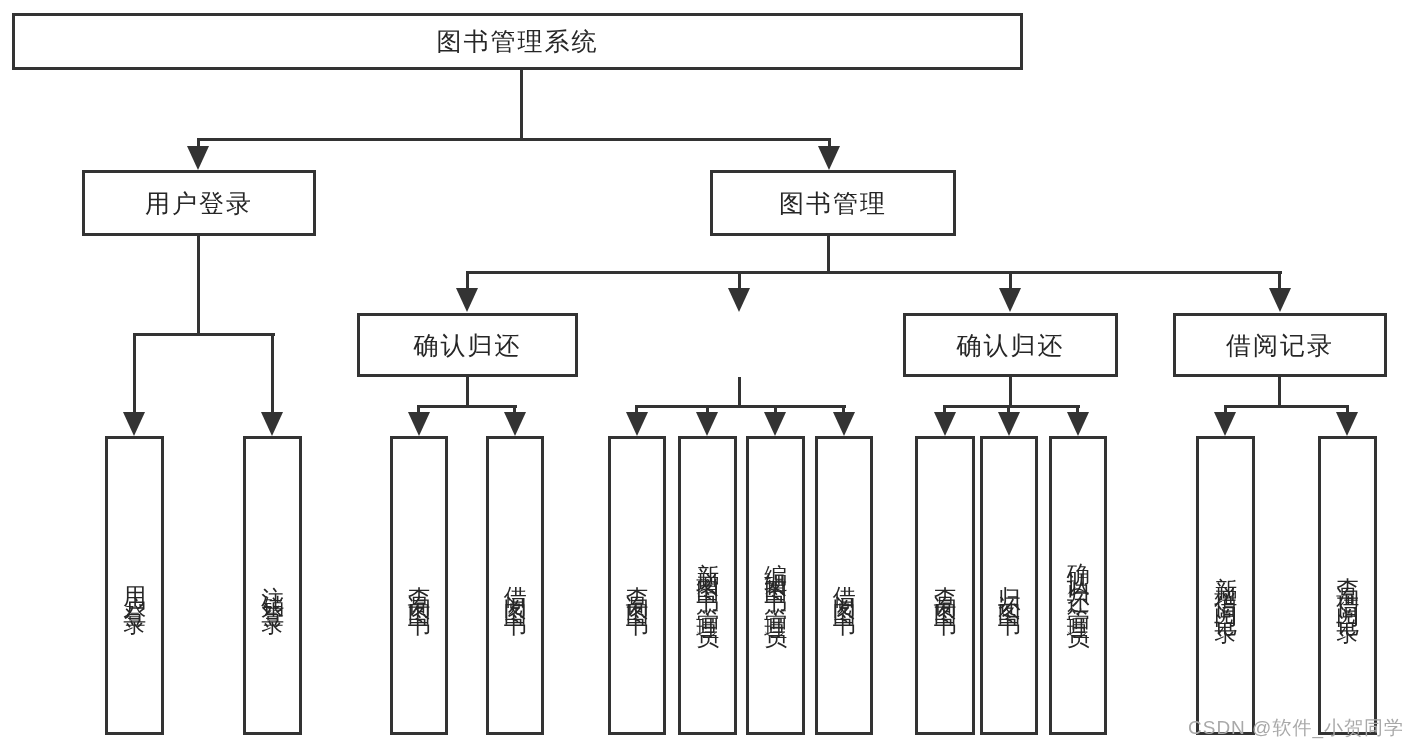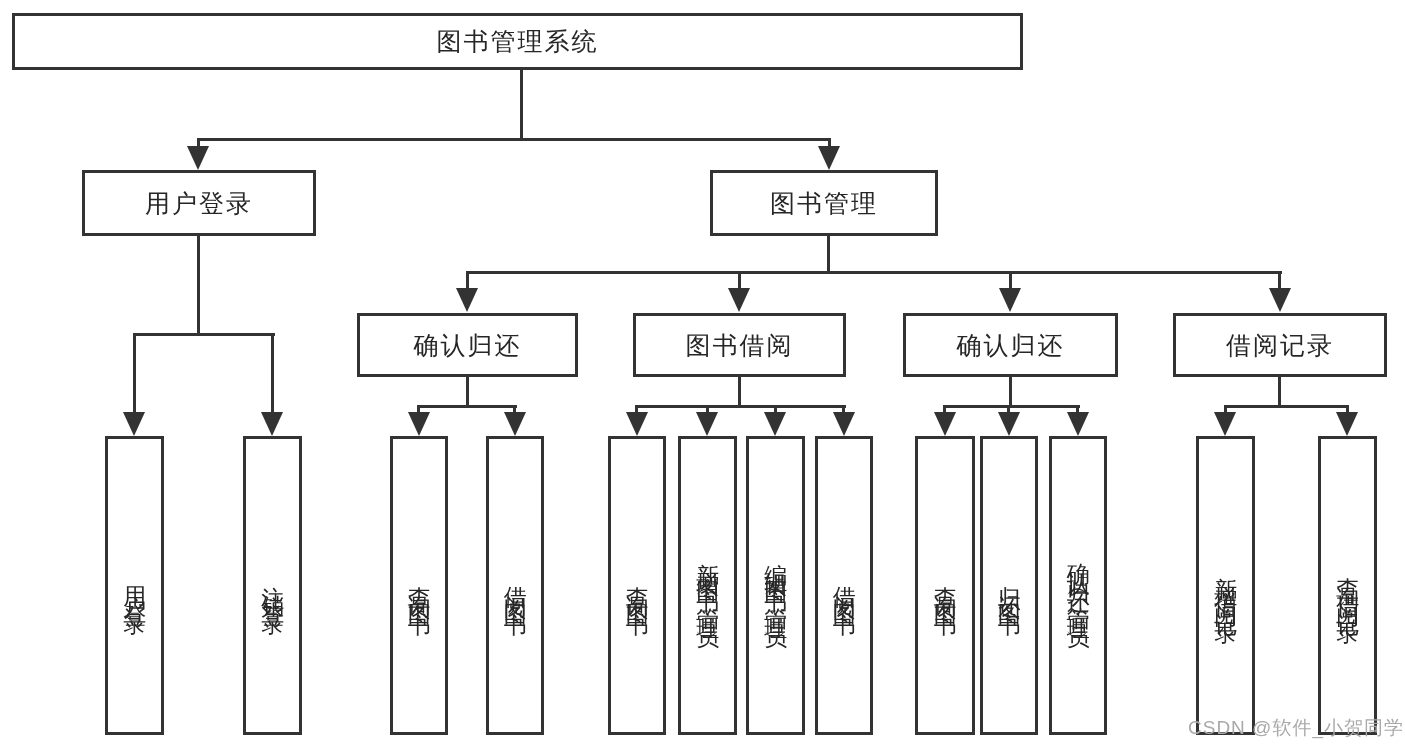--- a/index.html
+++ b/index.html
@@ -66,29 +66,26 @@
 
 <div class="canvas">
 
   <div class="node" style="left:12px; top:13px; width:1011px; height:57px;">
     <span class="hlabel">图书管理系统</span>
   </div>
 
   <div class="node" style="left:82px; top:170px; width:234px; height:66px;">
     <span class="hlabel">用户登录</span>
   </div>
-  <div class="node" style="left:710px; top:170px; width:228px; height:66px;">
+  <div class="node" style="left:710px; top:170px; width:246px; height:66px;">
     <span class="hlabel">图书管理</span>
   </div>
 
   <div class="node" style="left:357px; top:313px; width:221px; height:64px;">
     <span class="hlabel">确认归还</span>
-  </div>
-  <div class="node" style="left:633px; top:313px; width:213px; height:64px;">
-    <span class="hlabel">图书借阅</span>
   </div>
   <div class="node" style="left:903px; top:313px; width:215px; height:64px;">
     <span class="hlabel">确认归还</span>
   </div>
   <div class="node" style="left:1173px; top:313px; width:214px; height:64px;">
     <span class="hlabel">借阅记录</span>
   </div>
 
   <div class="node leaf" style="left:105px; width:59px;">
     <span class="vlabel">用户登录</span>

